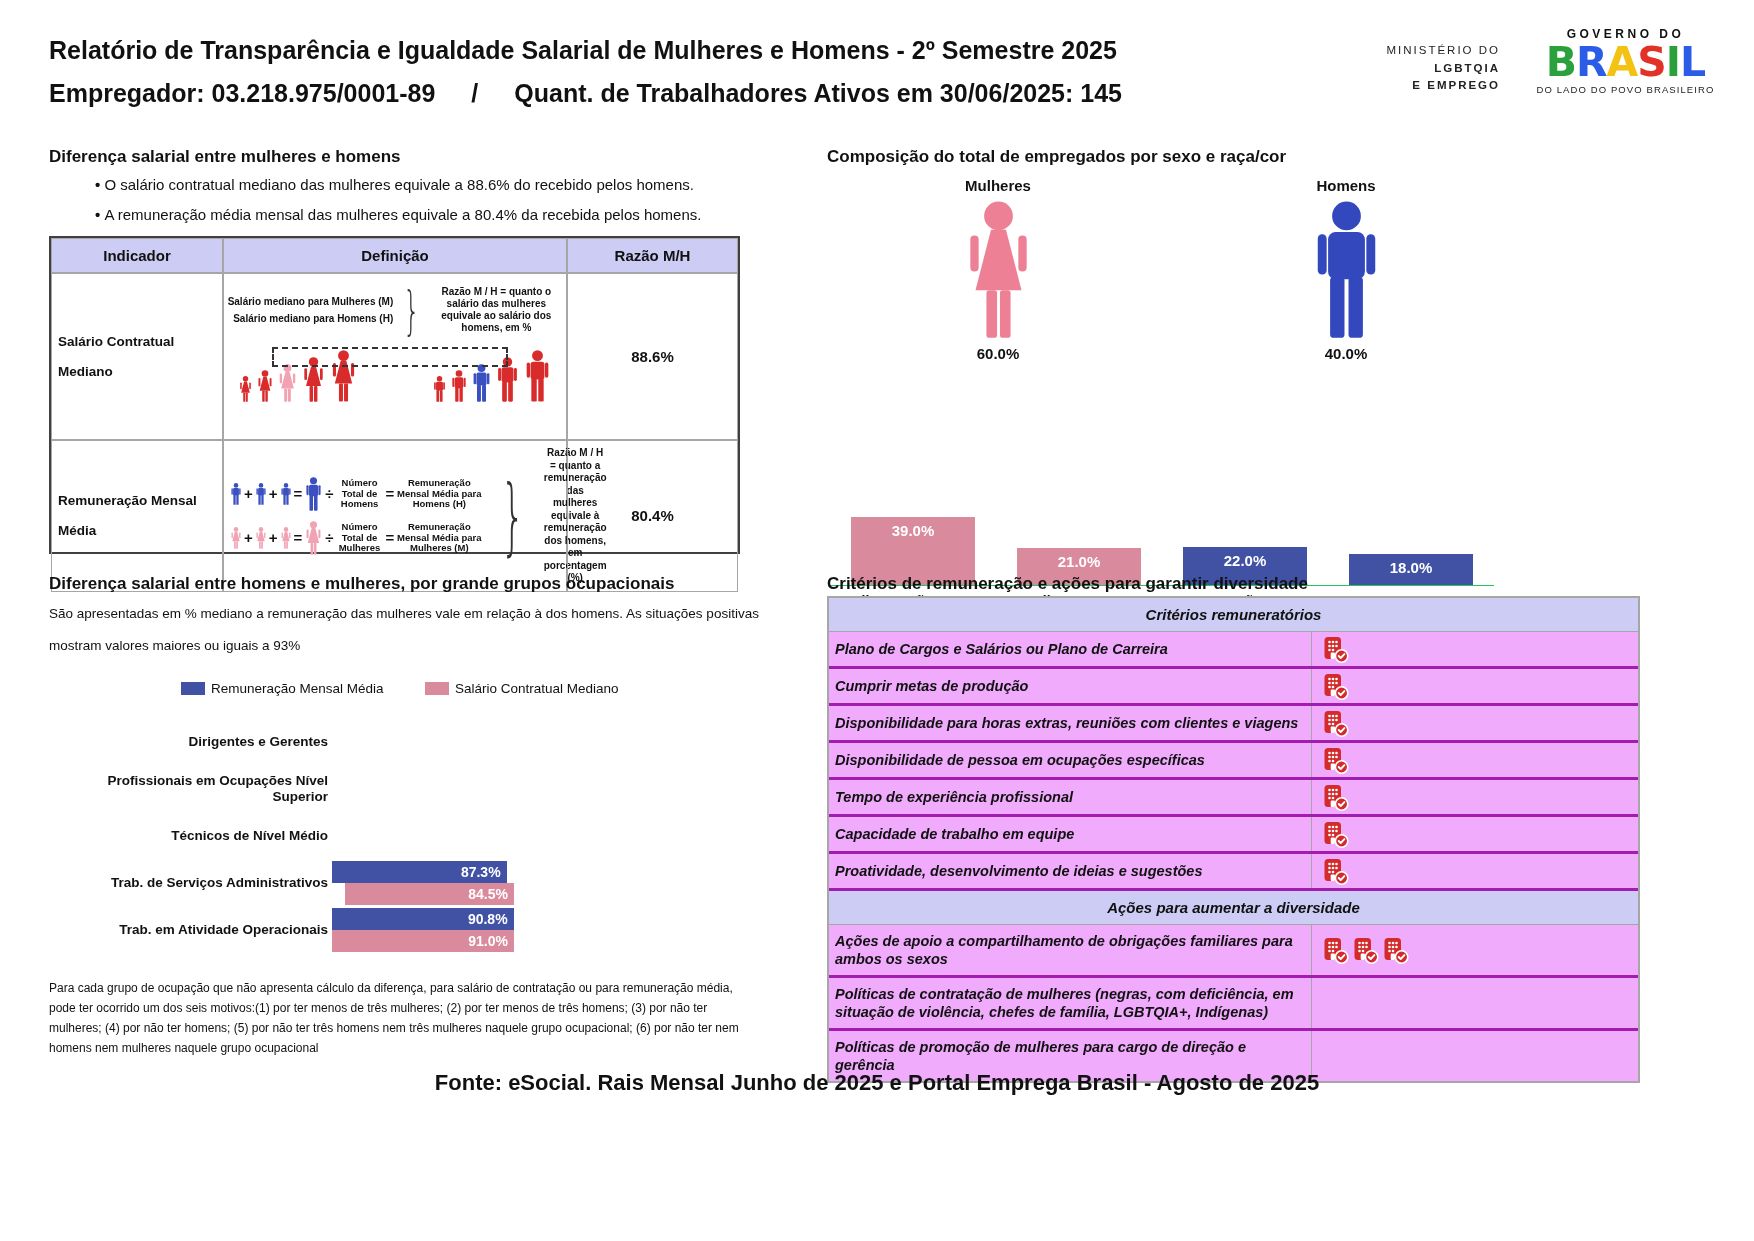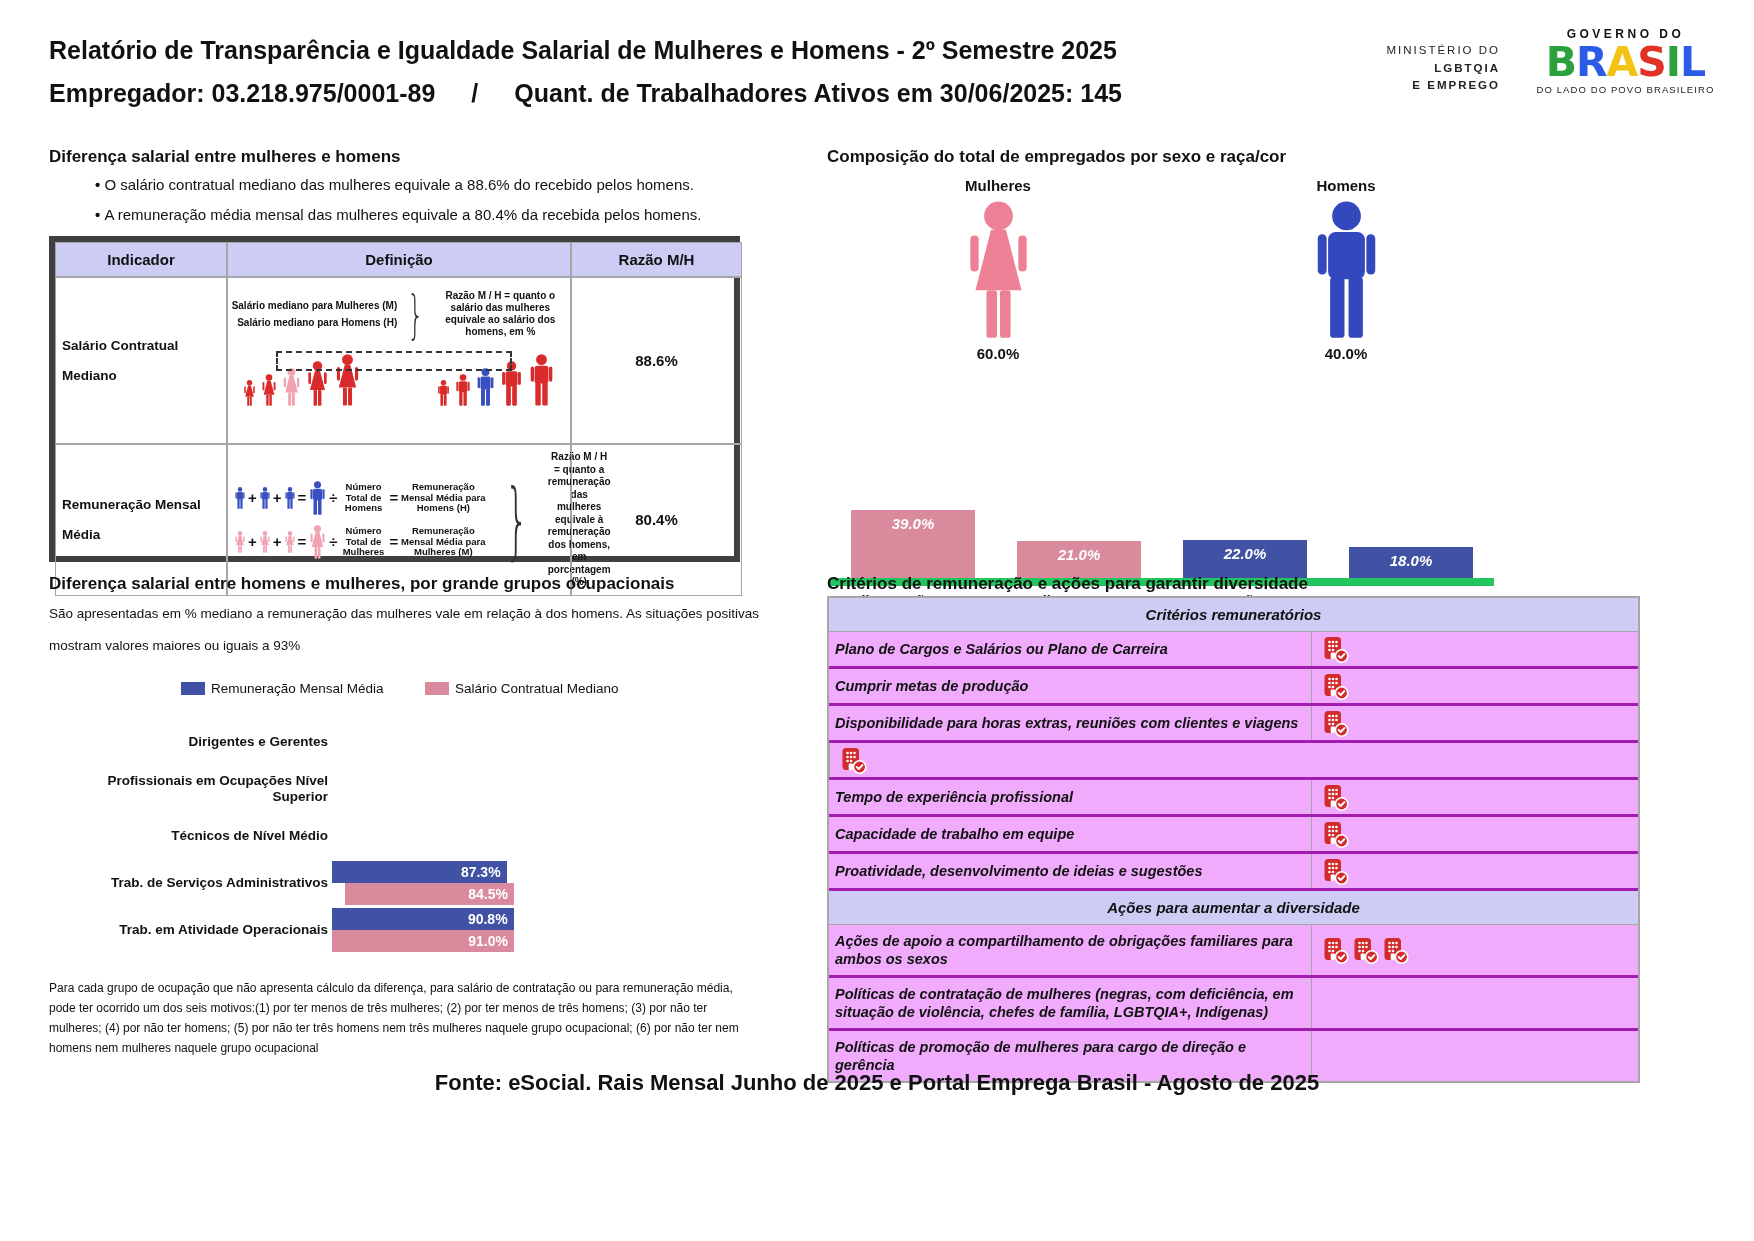--- a/index.html
+++ b/index.html
@@ -18,21 +18,21 @@
 
   
   .sec-title{position:absolute;font-size:17px;font-weight:bold;}
 
   
   .bullets{position:absolute;left:95px;top:176px;font-size:15px;}
   .bullets div{margin-bottom:13px;}
   .bullets div::before{content:"• ";font-weight:bold;}
 
   
-  .itable{position:absolute;left:49px;top:236px;width:691px;border:6px solid #404040;background:#fff;}
+  .itable{position:absolute;left:49px;top:236px;width:691px;border:2px solid #404040;background:#fff;}
   .itr{display:grid;grid-template-columns:172px 344px 171px;}
   .itc{border:1px solid #A6A6A6;}
   .ith .itc{background:#CCCCF5;text-align:center;font-weight:bold;font-size:15px;padding:8px 0;}
   .cell-ind{display:flex;align-items:center;padding-left:6px;font-size:13.5px;font-weight:bold;line-height:30px;}
   .cell-ratio{display:flex;align-items:center;justify-content:center;font-size:15px;font-weight:bold;}
   .row1{height:167px;}
   .row2{height:112px;}
 
   .def1{padding:4px 2px;}
   .def1-top{display:flex;align-items:center;justify-content:center;gap:2px;margin-top:6px;}
@@ -51,21 +51,21 @@
   .ftext{font-size:9.5px;font-weight:bold;line-height:10.5px;text-align:center;}
   .ftext.fdiv{width:48px;}
   .ftext.fres{width:86px;}
   .brace-lg{font-size:84px;transform:scaleX(0.45);}
   .def2-note{width:112px;font-size:10px;font-weight:bold;text-align:center;line-height:12.5px;}
 
   
   .comp-col{position:absolute;width:200px;text-align:center;font-weight:bold;font-size:15px;}
   .comp-icon{position:absolute;width:200px;display:flex;justify-content:center;}
   .cchart{position:absolute;left:830px;top:452px;width:664px;}
-  .cbars{display:flex;align-items:flex-end;height:134px;border-bottom:8px solid #22c55e;font-style:italic;}
+  .cbars{display:flex;align-items:flex-end;height:134px;border-bottom:1px solid #22c55e;}
   .cslot{width:166px;display:flex;justify-content:center;}
   .cbar{width:124px;text-align:center;color:#fff;font-weight:bold;font-size:15px;padding-top:5px;}
   .ccats{display:flex;}
   .ccat{width:166px;text-align:center;font-weight:bold;font-size:14px;padding-top:7px;}
 
   
   .osub{position:absolute;left:49px;font-size:13.5px;}
   .legend-item{position:absolute;top:681px;display:flex;align-items:center;font-size:13.5px;}
   .legend-swatch{width:24px;height:13px;margin-right:6px;display:inline-block;}
   .ochart{position:absolute;left:49px;top:718px;width:680px;}
@@ -515,20 +515,21 @@
                 <circle cx="11" cy="14" r="1.3"></circle>
               </g>
               <rect x="8.7" y="16.5" width="4.3" height="6.5" rx="1" fill="#fff"></rect>
               <circle cx="19.6" cy="20" r="6.2" fill="#D32B2B" stroke="#fff" stroke-width="1.6"></circle>
               <path d="M16.7 20 l2 2 l3.7-3.9" stroke="#fff" stroke-width="1.9" fill="none" stroke-linecap="round" stroke-linejoin="round"></path>
             </svg>
           </span>
         </div>
       </div>
       <div class="crow">
+        <div class="clabel">Disponibilidade de pessoa em ocupações específicas</div>
         <div class="cicons">
           <span class="bicon">
             <svg width="27" height="27" viewBox="0 0 27 27">
               <rect x="2.5" y="1" width="16.5" height="22" rx="3.5" fill="#D32B2B"></rect>
               <g fill="#fff">
                 <circle cx="7.5" cy="6" r="1.3"></circle>
                 <circle cx="11" cy="6" r="1.3"></circle>
                 <circle cx="14.5" cy="6" r="1.3"></circle>
                 <circle cx="7.5" cy="10" r="1.3"></circle>
                 <circle cx="11" cy="10" r="1.3"></circle>

